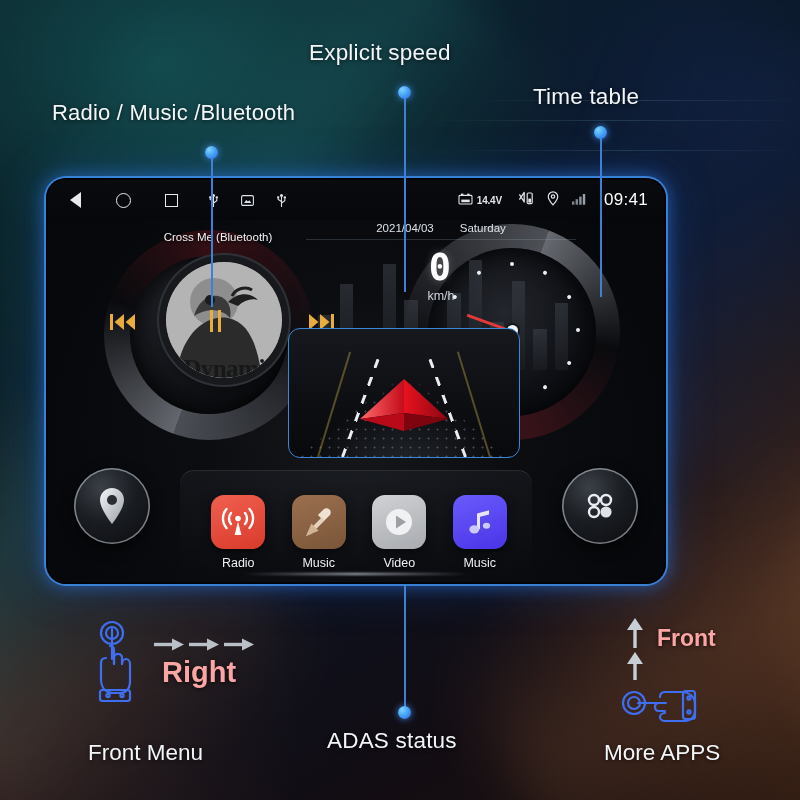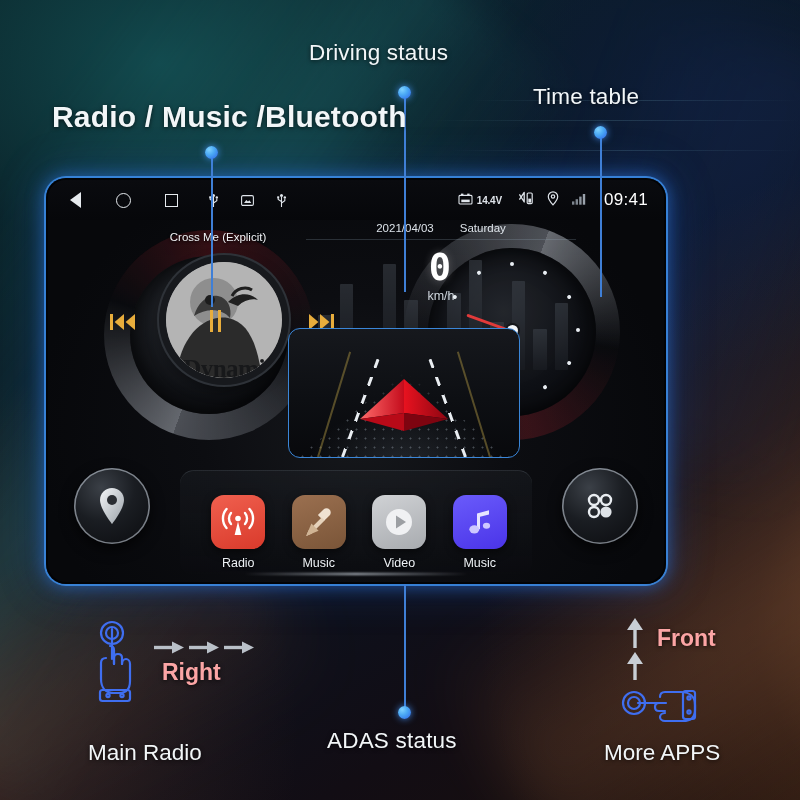--- a/index.html
+++ b/index.html
@@ -181,25 +181,25 @@
   <div class="streak s1"></div>
   <div class="streak s2"></div>
   <div class="streak s5"></div>
   <div class="streak s3"></div>
   <div class="streak s4"></div>
   <div class="line" style="left:430px;top:120px;width:370px;"></div>
   <div class="line" style="left:450px;top:150px;width:350px;"></div>
   <div class="line" style="left:470px;top:100px;width:330px;"></div>
 </div>
 
-<div class="callout-label" style="left:52px; top:100px; font-size:30px;font-weight:bold;">Radio / Music /Bluetooth</div>
+<div class="callout-label" style="left:52px; top:100px; font-size:22px;">Radio / Music /Bluetooth</div>
 <div class="dot" style="left:205px; top:146px;"></div>
 <div class="leader" style="left:211px; top:152px; height:155px;"></div>
 
-<div class="callout-label" style="left:309px; top:40px; font-size:22.5px;">Driving status</div>
+<div class="callout-label" style="left:309px; top:40px; font-size:22.5px;">Explicit speed</div>
 <div class="dot" style="left:398px; top:86px;"></div>
 <div class="leader" style="left:404px; top:92px; height:200px;"></div>
 
 <div class="callout-label" style="left:533px; top:84px; font-size:22.5px;">Time table</div>
 <div class="dot" style="left:594px; top:126px;"></div>
 <div class="leader" style="left:600px; top:132px; height:165px;"></div>
 
 <div class="callout-label" style="left:327px; top:728px; font-size:22.5px;">ADAS status</div>
 <div class="dot" style="left:398px; top:706px;"></div>
 <div class="leader" style="left:404px; top:584px; height:124px;"></div>
@@ -301,21 +301,21 @@
             <rect x="3.6" y="6.2" width="2.4" height="5.5" fill="#7d858e"></rect>
             <rect x="7.2" y="3.6" width="2.4" height="8.1" fill="#8c949d"></rect>
             <rect x="10.8" y="1" width="2.4" height="10.7" fill="#9aa2ab"></rect>
             </svg>
         </span>
         <span class="clock-txt">09:41</span>
       </div>
     </div>
 
     <div id="music">
-      <div id="music-title">Cross Me (Explicit)</div>
+      <div id="music-title">Cross Me (Bluetooth)</div>
       <div id="album">
         <svg class="art" viewBox="0 0 116 116">
           <defs>
               <clipPath id="cc">
                 <circle cx="58" cy="58" r="58"></circle>
               </clipPath>
             </defs>
           <g clip-path="url(#cc)">
             <rect width="116" height="116" fill="#b4b4b4"></rect>
             <circle cx="48" cy="40" r="24" fill="#8e8e8e"></circle>
@@ -503,25 +503,25 @@
           </svg>
         <svg width="30" height="15" viewBox="0 0 30 15">
           <path d="M0 7.5h21" stroke="#b9c0c8" stroke-width="3.4"></path>
             <path d="M30 7.5 L18 1.5 v12z" fill="#b9c0c8"></path>
           </svg>
         <svg width="30" height="15" viewBox="0 0 30 15">
           <path d="M0 7.5h21" stroke="#b9c0c8" stroke-width="3.4"></path>
             <path d="M30 7.5 L18 1.5 v12z" fill="#b9c0c8"></path>
           </svg>
       </div>
-      <div class="hint-bold" style="font-size:23px; padding-left:8px;">Right</div>
+      <div class="hint-bold" style="font-size:29px; padding-left:8px;">Right</div>
     </div>
   </div>
 </div>
-<div class="hint-cap hint" style="left:88px; top:740px; font-size:22.5px;">Main Radio</div>
+<div class="hint-cap hint" style="left:88px; top:740px; font-size:22.5px;">Front Menu</div>
 
 <div class="hint" style="left:622px; top:618px;">
   <div style="display:flex; align-items:center; gap:9px;">
     <svg width="26" height="62" viewBox="0 0 26 62">
       <path d="M13 30V8" stroke="#c8ced5" stroke-width="3.4"></path>
         <path d="M13 0 L5 12 h16z" fill="#c8ced5"></path>
       <path d="M13 62V42" stroke="#c8ced5" stroke-width="3.4"></path>
         <path d="M13 34 L5 46 h16z" fill="#c8ced5"></path>
     </svg>
     <div class="hint-bold" style="font-size:23px; margin-top:-22px;">Front</div>

